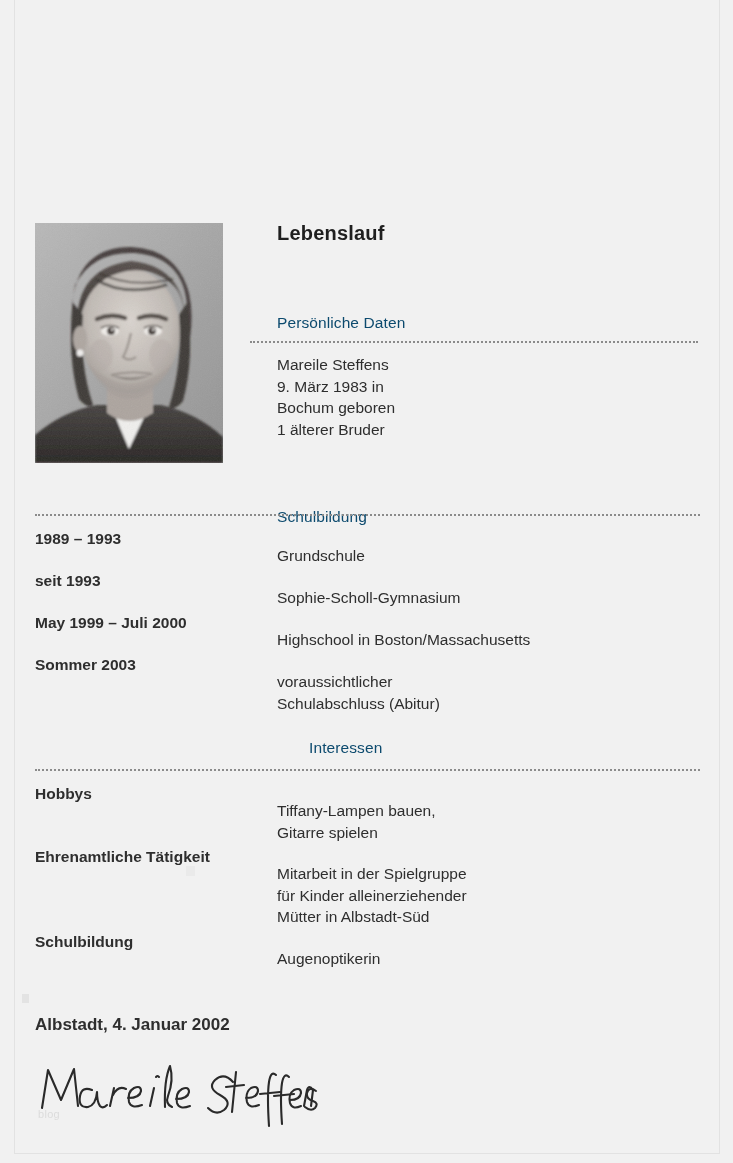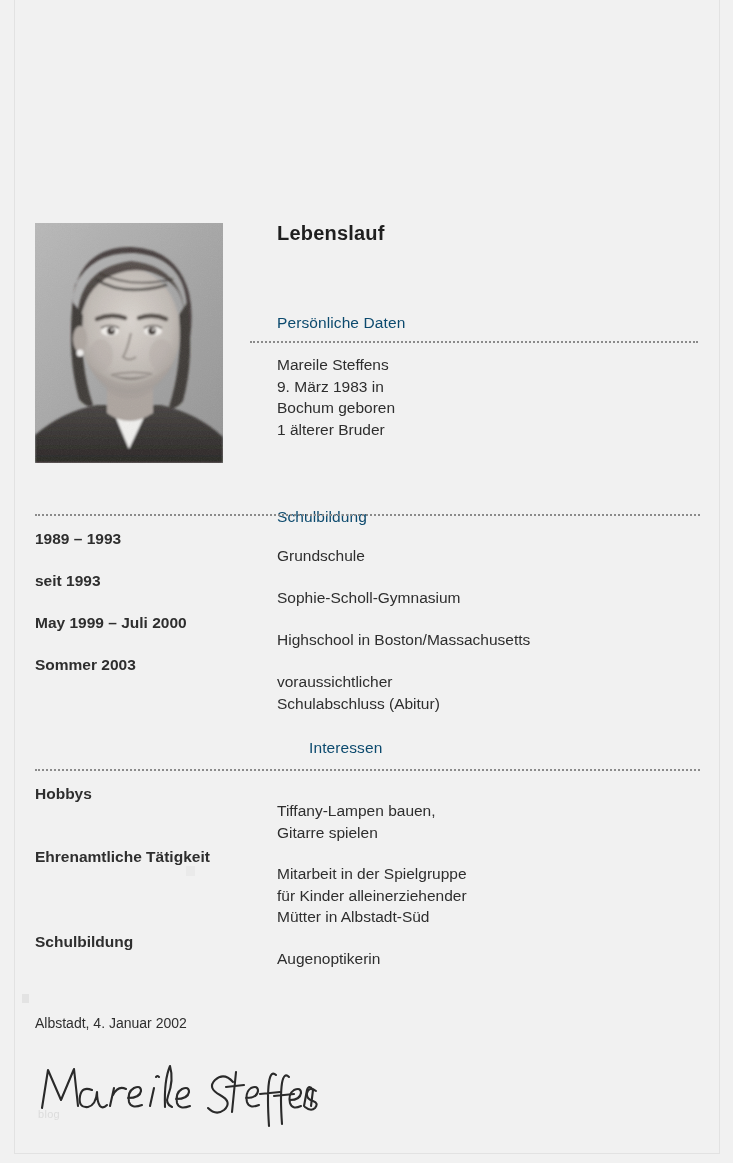--- a/index.html
+++ b/index.html
@@ -141,22 +141,23 @@
     line-height: 21.5px;
     color: #2e2e2e;
     white-space: pre-line;
   }
 
   
   .closing {
     position: absolute;
     left: 35px;
     top: 1015px;
-    font-size: 14px;
+    font-size: 17px;
     color: #2e2e2e;
+    font-weight: bold;
   }
 
   .signature {
     position: absolute;
     left: 28px;
     top: 1050px;
     width: 290px;
     height: 80px;
   }
   .signature svg { display: block; }

